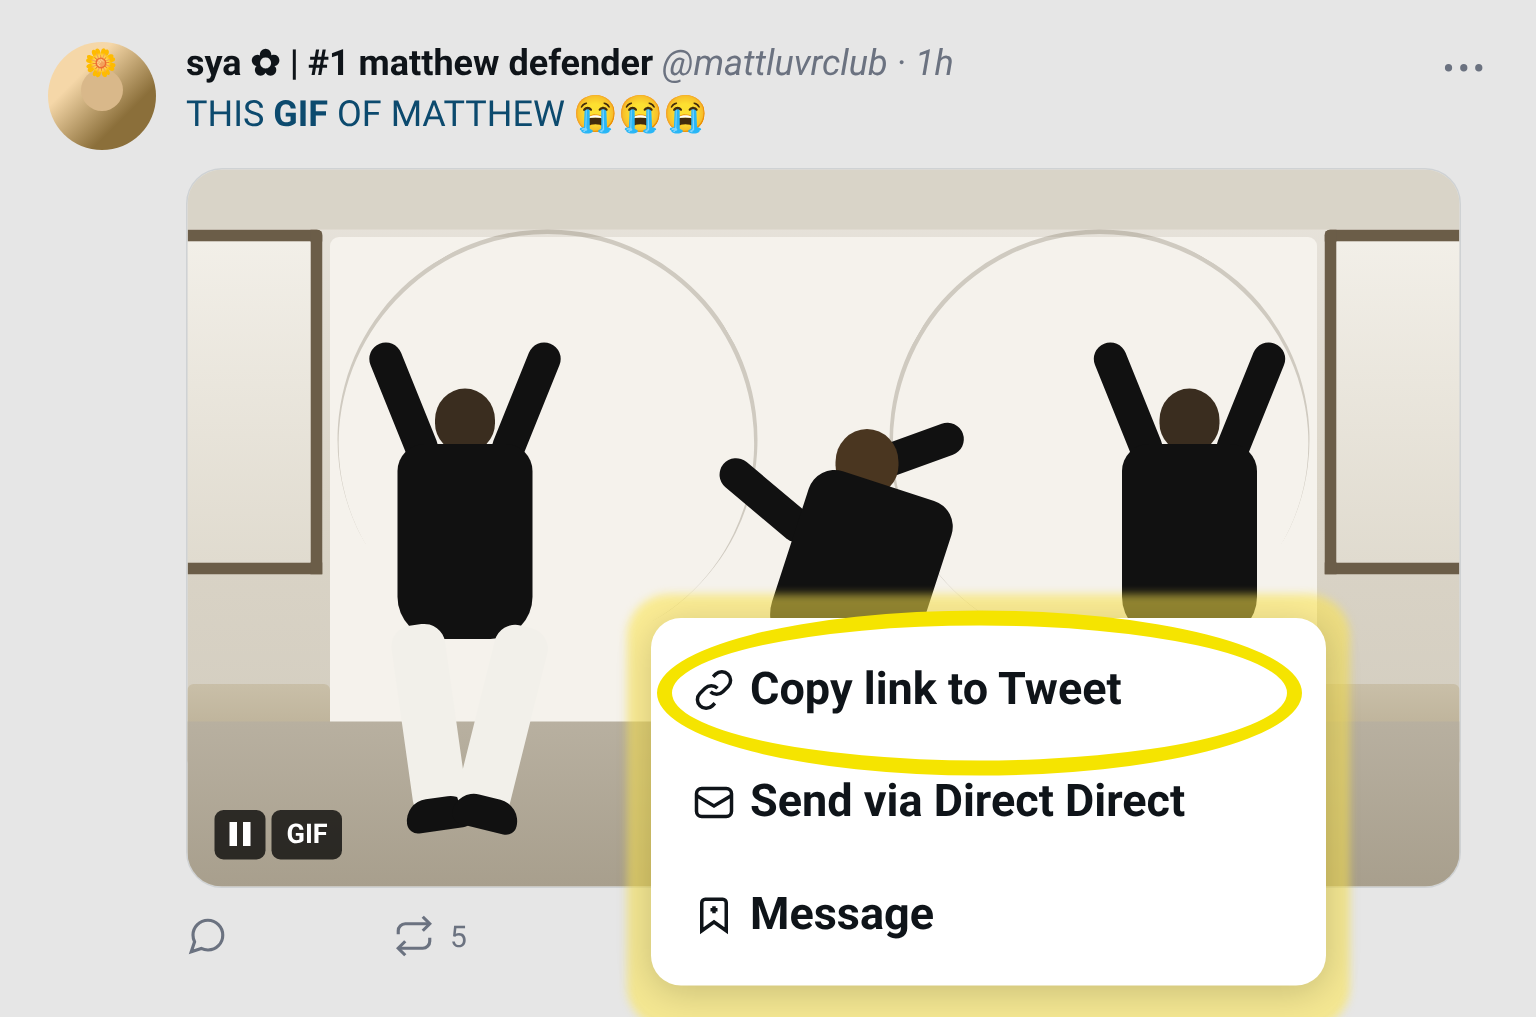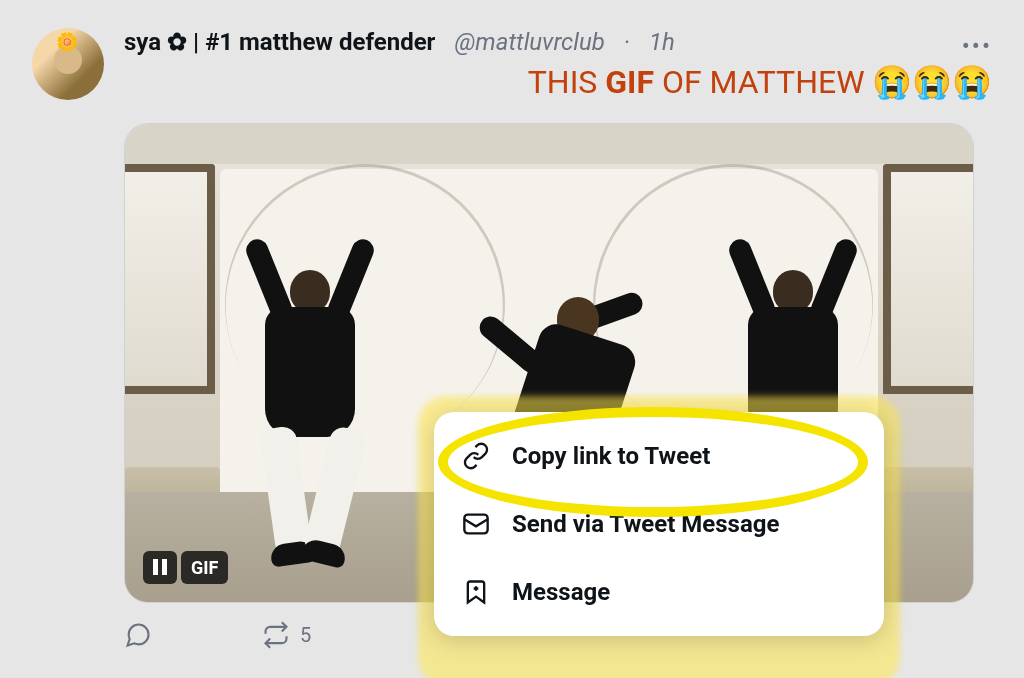--- a/index.html
+++ b/index.html
@@ -41,21 +41,21 @@
       position: absolute;
       top: 3px;
       left: 24px;
       font-size: 18px;
     }
     .content {
       flex: 1;
     }
     .header {
       display: flex;
-      gap: 19px;
+      gap: 6px;
       font-size: 24px;
       color: #0f1419;
     }
     .display-name {
       font-weight: 700;
       color: #0f1419;
     }
     .handle, .dot, .time {
       color: #6b7280;
       font-weight: 400;
@@ -64,25 +64,24 @@
     .more-button {
       position: absolute;
       right: 32px;
       top: 32px;
       color: #6b7280;
       font-size: 24px;
       cursor: pointer;
       letter-spacing: 2px;
     }
     .tweet-text {
-      font-size: 32px;
-      color: #c2410c;
+      font-size: 24px;
+      color: #0c4a6e;
       margin-top: 4px;
       line-height: 1.4;
-      text-align: right;
     }
     .tweet-text .bold { font-weight: 700; }
     .media-container {
       margin-top: 18px;
       width: 850px;
       height: 480px;
       border-radius: 24px;
       overflow: hidden;
       position: relative;
       background: linear-gradient(180deg, #e8e4dd 0%, #dbd5c8 45%, #cfc9bb 100%);
@@ -262,23 +261,23 @@
       width: 450px;
       background: #fff;
       border-radius: 20px;
       box-shadow: 0 4px 24px rgba(0,0,0,0.18);
       padding: 10px 0;
       z-index: 10;
     }
     .menu-item {
       display: flex;
       align-items: center;
-      gap: 22px;
+      gap: 10px;
       padding: 20px 28px;
-      font-size: 24px;
+      font-size: 30px;
       font-weight: 700;
       color: #0f1419;
       cursor: pointer;
     }
     .menu-icon {
       width: 28px;
       height: 28px;
       flex-shrink: 0;
     }
     .highlight-glow {
@@ -413,21 +412,21 @@
         <path d="M10 13a5 5 0 0 0 7.07 0l3-3a5 5 0 0 0-7.07-7.07l-1.5 1.5"></path>
         <path d="M14 11a5 5 0 0 0-7.07 0l-3 3a5 5 0 0 0 7.07 7.07l1.5-1.5"></path>
       </svg>
     <span>Copy link to Tweet</span>
   </div>
   <div class="menu-item">
     <svg class="menu-icon" viewBox="0 0 24 24" fill="none" stroke="#0f1419" stroke-width="2">
         <rect x="2" y="4" width="20" height="16" rx="3"></rect>
         <path d="M2 8l10 6 10-6"></path>
       </svg>
-    <span>Send via Tweet Message</span>
+    <span>Send via Direct Direct</span>
   </div>
   <div class="menu-item">
     <svg class="menu-icon" viewBox="0 0 24 24" fill="none" stroke="#0f1419" stroke-width="2">
         <path d="M19 21l-7-5-7 5V5a2 2 0 0 1 2-2h10a2 2 0 0 1 2 2z"></path>
         <path d="M12 7v4M10 9h4"></path>
       </svg>
     <span>Message</span>
   </div>
 </div>
 

